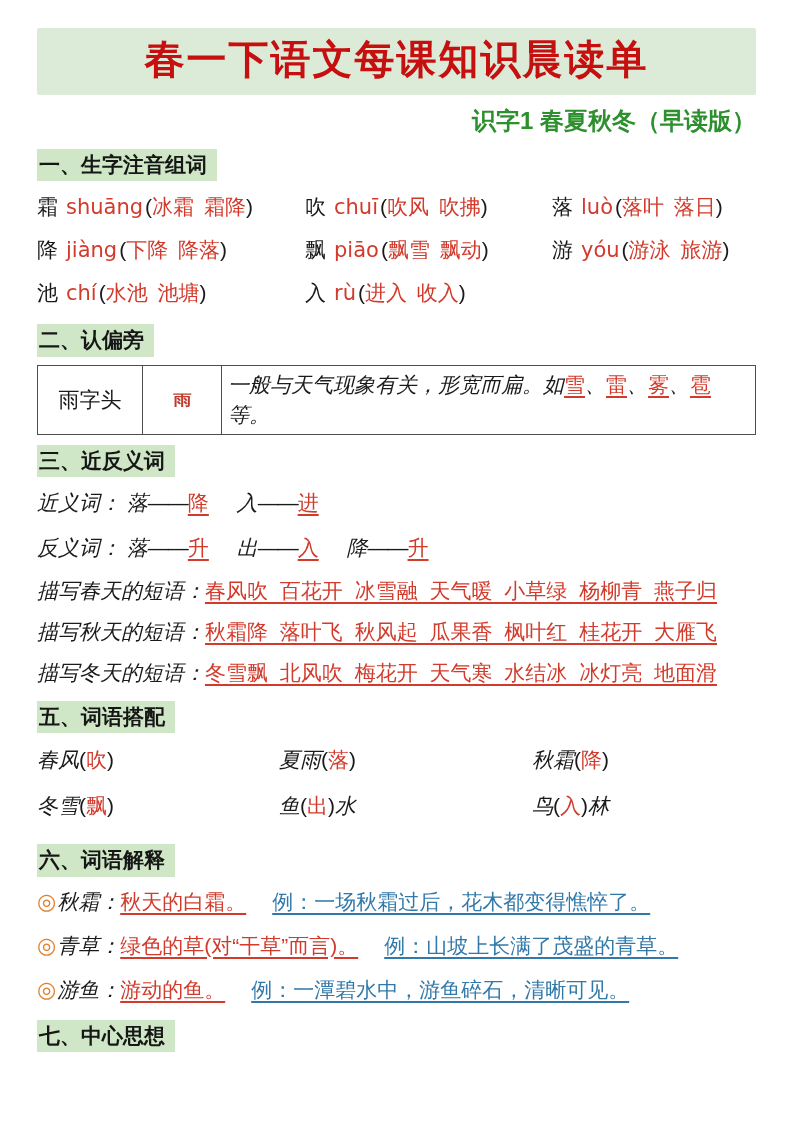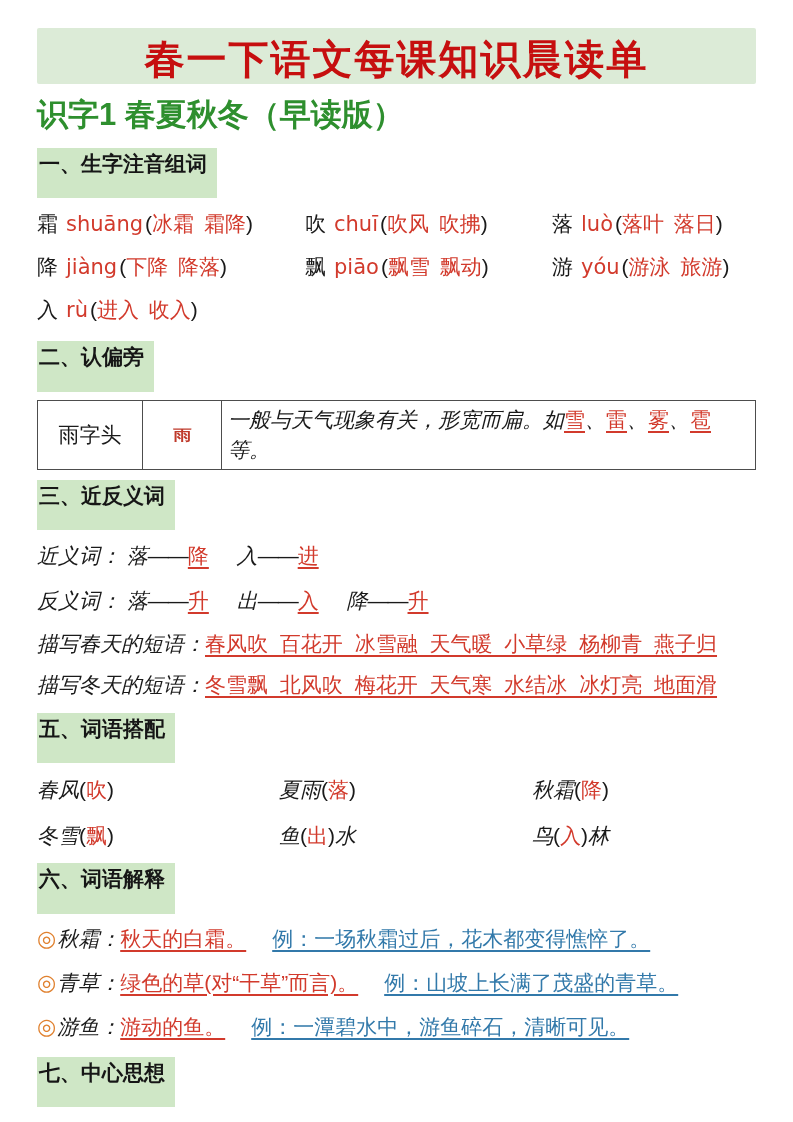--- a/index.html
+++ b/index.html
@@ -5,34 +5,34 @@
   html,body{margin:0;padding:0;}
   body{
     width:793px;height:1122px;overflow:hidden;background:#ffffff;
     font-family:"Liberation Sans","DejaVu Sans",sans-serif;
     color:#1a1a1a;position:relative;
   }
   .page{padding:28px 37px 0 37px;}
 
   
   .title-band{
-    background:#dcebd7;text-align:center;padding:7px 0 1px 0;border-radius:2px;
+    background:#dcebd7;text-align:center;padding:7px 0 12px 0;border-radius:2px;
   }
   .title{
     color:#c60f0f;font-size:40px;font-weight:bold;letter-spacing:2px;line-height:1.2;
   }
   .subtitle{
-    text-align:left;color:#2e8f2e;font-size:31px;font-weight:bold;margin:10px 0 4px 0;
+    text-align:right;color:#2e8f2e;font-size:24px;font-weight:bold;margin:10px 0 4px 0;
   }
 
   
   .sec-h{
     display:inline-block;background:#cfe7c6;color:#161616;
     font-size:21px;font-weight:bold;line-height:1.35;
-    padding:2px 10px 20px 2px;margin:8px 0 3px 0;
+    padding:2px 10px 2px 2px;margin:8px 0 3px 0;
   }
   .sec{font-size:21px;}
 
   
   .red{color:#d23a2c;}
   .blk{color:#1a1a1a;font-style:italic;}
   .blue{color:#3279aa;}
   .u{text-decoration:underline;text-underline-offset:4px;text-decoration-thickness:1.5px;}
 
   
@@ -60,21 +60,21 @@
   .pair{margin-right:22px;white-space:nowrap;text-align:center;}
   .dash{color:#1a1a1a;letter-spacing:-1px;}
 
   
   .s4-line{line-height:41px;white-space:nowrap;}
   .phrases{word-spacing:6px;}
 
   
   .s5-grid{
     display:grid;grid-template-columns:242px 253px 1fr;
-    row-gap:12px;margin:7px 0 2px 0;line-height:34px;
+    row-gap:12px;margin:7px 0 13px 0;line-height:34px;
   }
 
   
   .s6-line{line-height:44px;white-space:nowrap;}
   .bullet{color:#e0812f;font-size:22px;margin-right:1px;}
   .def{margin-right:26px;}
 </style>
 </head>
 <body>
 
@@ -87,20 +87,21 @@
 
   <div class="sec">
     <div><span class="sec-h">一、生字注音组词</span></div>
     <div class="s1-grid">
       <div><span class="hz">霜</span><span class="py">shuāng</span><span class="pr">(</span><span class="wd">冰霜 霜降</span><span class="pr">)</span></div>
       <div><span class="hz">吹</span><span class="py">chuī</span><span class="pr">(</span><span class="wd">吹风 吹拂</span><span class="pr">)</span></div>
       <div><span class="hz">落</span><span class="py">luò</span><span class="pr">(</span><span class="wd">落叶 落日</span><span class="pr">)</span></div>
       <div><span class="hz">降</span><span class="py">jiàng</span><span class="pr">(</span><span class="wd">下降 降落</span><span class="pr">)</span></div>
       <div><span class="hz">飘</span><span class="py">piāo</span><span class="pr">(</span><span class="wd">飘雪 飘动</span><span class="pr">)</span></div>
       <div><span class="hz">游</span><span class="py">yóu</span><span class="pr">(</span><span class="wd">游泳 旅游</span><span class="pr">)</span></div>
+      <div><span class="hz">池</span><span class="py">chí</span><span class="pr">(</span><span class="wd">水池 池塘</span><span class="pr">)</span></div>
       <div><span class="hz">入</span><span class="py">rù</span><span class="pr">(</span><span class="wd">进入 收入</span><span class="pr">)</span></div>
       <div></div>
     </div>
   </div>
 
   <div class="sec">
     <div><span class="sec-h">二、认偏旁</span></div>
     <table class="ptable">
       <tbody>
           <tr>
@@ -122,20 +123,21 @@
     <div class="s3-line">
       <span class="blk">反义词：</span>
       <span class="pair"><span class="blk">落</span><span class="dash">——</span><span class="red u">升</span></span>
       <span class="pair"><span class="blk">出</span><span class="dash">——</span><span class="red u">入</span></span>
       <span class="pair"><span class="blk">降</span><span class="dash">——</span><span class="red u">升</span></span>
     </div>
   </div>
 
   <div class="sec">
     <div class="s4-line"><span class="blk">描写春天的短语：</span><span class="red u phrases">春风吹 百花开 冰雪融 天气暖 小草绿 杨柳青 燕子归</span></div>
+    <div class="s4-line"><span class="blk">描写秋天的短语：</span><span class="red u phrases">秋霜降 落叶飞 秋风起 瓜果香 枫叶红 桂花开 大雁飞</span></div>
     <div class="s4-line"><span class="blk">描写冬天的短语：</span><span class="red u phrases">冬雪飘 北风吹 梅花开 天气寒 水结冰 冰灯亮 地面滑</span></div>
   </div>
 
   <div class="sec">
     <div><span class="sec-h">五、词语搭配</span></div>
     <div class="s5-grid">
       <div><span class="blk">春风</span><span class="pr">(</span><span class="red">吹</span><span class="pr">)</span><span class="blk"></span></div>
       <div><span class="blk">夏雨</span><span class="pr">(</span><span class="red">落</span><span class="pr">)</span><span class="blk"></span></div>
       <div><span class="blk">秋霜</span><span class="pr">(</span><span class="red">降</span><span class="pr">)</span><span class="blk"></span></div>
       <div><span class="blk">冬雪</span><span class="pr">(</span><span class="red">飘</span><span class="pr">)</span><span class="blk"></span></div>

